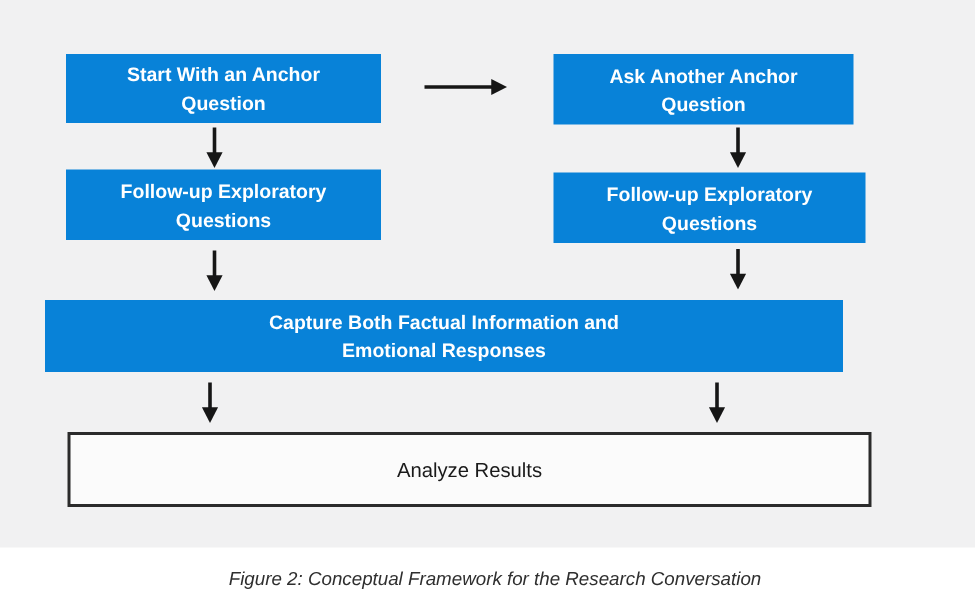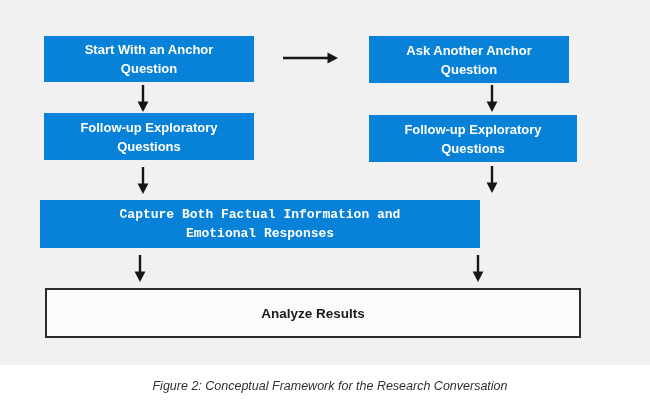--- a/index.html
+++ b/index.html
@@ -33,21 +33,21 @@
     background: #0882d8;
     color: #ffffff;
     font-weight: bold;
     font-size: 13px;
     line-height: 19px;
   }
   .node.outline {
     background: #fbfbfb;
     border: 2px solid #2b2b2b;
     color: #1a1a1a;
-    font-weight: bold;
+    font-weight: normal;
     font-size: 13.5px;
   }
   .arr { position: absolute; }
   .caption {
     position: absolute;
     left: 5px; top: 379px;
     width: 650px;
     text-align: center;
     font-style: italic;
     font-size: 12.5px;
@@ -88,21 +88,21 @@
 
   <svg class="arr" style="left:136px; top:166px;" width="14" height="28" viewBox="0 0 14 28">
     <line x1="7" y1="1" x2="7" y2="19" stroke="#161616" stroke-width="2.4"></line>
     <polygon points="1.6,17.5 12.4,17.5 7,28" fill="#161616"></polygon>
   </svg>
   <svg class="arr" style="left:485px; top:165px;" width="14" height="28" viewBox="0 0 14 28">
     <line x1="7" y1="1" x2="7" y2="19" stroke="#161616" stroke-width="2.4"></line>
     <polygon points="1.6,17.5 12.4,17.5 7,28" fill="#161616"></polygon>
   </svg>
 
-  <div class="node blue" style="left:40px; top:200px; width:440px; height:48px;font-family:Liberation Mono, monospace;">Capture Both Factual Information and
+  <div class="node blue" style="left:30px; top:200px; width:532px; height:48px;">Capture Both Factual Information and
 Emotional Responses</div>
 
   <svg class="arr" style="left:133px; top:254px;" width="14" height="28" viewBox="0 0 14 28">
     <line x1="7" y1="1" x2="7" y2="19" stroke="#161616" stroke-width="2.4"></line>
     <polygon points="1.6,17.5 12.4,17.5 7,28" fill="#161616"></polygon>
   </svg>
   <svg class="arr" style="left:471px; top:254px;" width="14" height="28" viewBox="0 0 14 28">
     <line x1="7" y1="1" x2="7" y2="19" stroke="#161616" stroke-width="2.4"></line>
     <polygon points="1.6,17.5 12.4,17.5 7,28" fill="#161616"></polygon>
   </svg>

